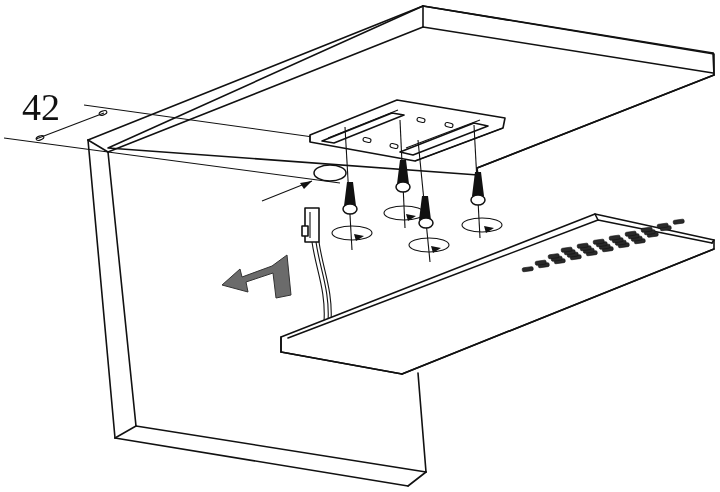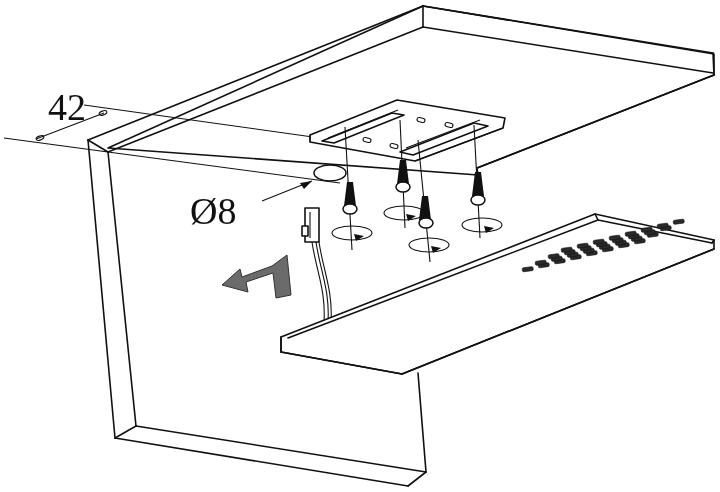--- a/index.html
+++ b/index.html
@@ -163,15 +163,14 @@
           <rect x="593" y="240.5" width="11" height="4" rx="1.5" class="led" transform="rotate(-8 593 240.5)"></rect>
           <rect x="609" y="236.5" width="11" height="4" rx="1.5" class="led" transform="rotate(-8 609 236.5)"></rect>
           <rect x="625" y="232.5" width="11" height="4" rx="1.5" class="led" transform="rotate(-8 625 232.5)"></rect>
           <rect x="641" y="228.5" width="11" height="4" rx="1.5" class="led" transform="rotate(-8 641 228.5)"></rect>
           <rect x="657" y="224.5" width="11" height="4" rx="1.5" class="led" transform="rotate(-8 657 224.5)"></rect>
           <rect x="673" y="220.5" width="11" height="4" rx="1.5" class="led" transform="rotate(-8 673 220.5)"></rect>
         </g>
     </g>
   </svg>
 
-  <div class="dim-label" style="left:22px; top:88px;margin-left:26px;">42</div>
-  <div class="dim-label" style="left:190px; top:192px;">Ø8</div>
+  <div class="dim-label" style="left:22px; top:88px;">42</div>
 </div>
 
 </body></html>

